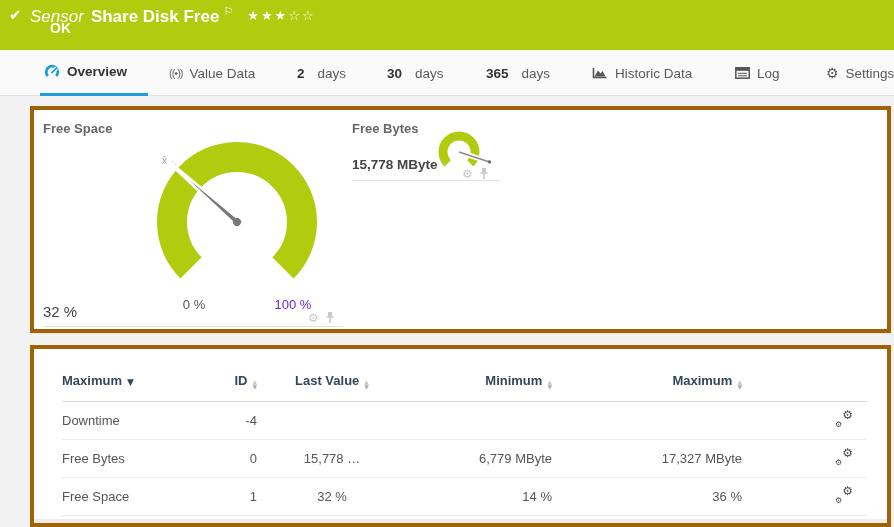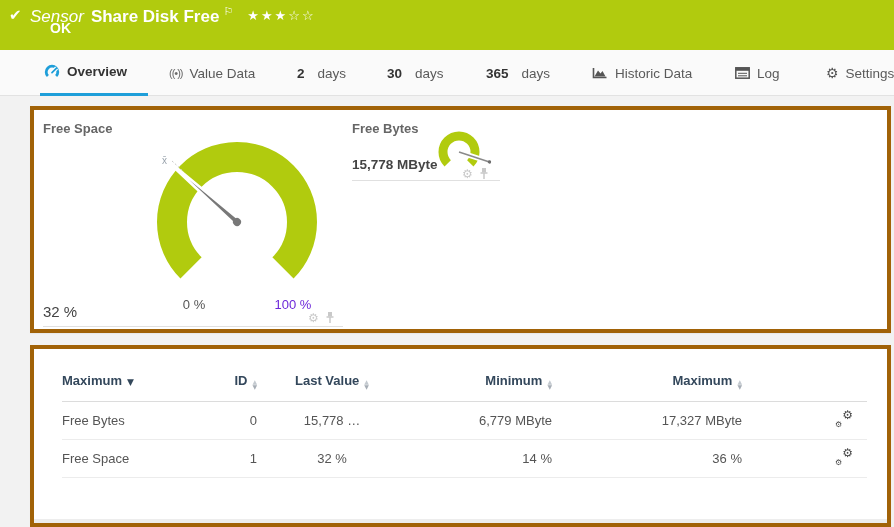--- a/index.html
+++ b/index.html
@@ -227,20 +227,28 @@
               <span>Maximum</span><span class="sort">
                   <i>▲</i>
                   <i class="dn">▼</i>
                 </span>
             </th>
             <th></th>
           </tr>
         </thead>
         <tbody>
           <tr>
+            <td>Downtime</td>
+            <td class="r">-4</td>
+            <td class="c"></td>
+            <td class="r"></td>
+            <td class="r"></td>
+            <td class="act"><span class="rowgears"><span class="g-big glyph">⚙</span><span class="g-small glyph">⚙</span></span></td>
+          </tr>
+          <tr>
             <td>Free Bytes</td>
             <td class="r">0</td>
             <td class="c">15,778 …</td>
             <td class="r">6,779 MByte</td>
             <td class="r">17,327 MByte</td>
             <td class="act"><span class="rowgears"><span class="g-big glyph">⚙</span><span class="g-small glyph">⚙</span></span></td>
           </tr>
           <tr>
             <td>Free Space</td>
             <td class="r">1</td>

